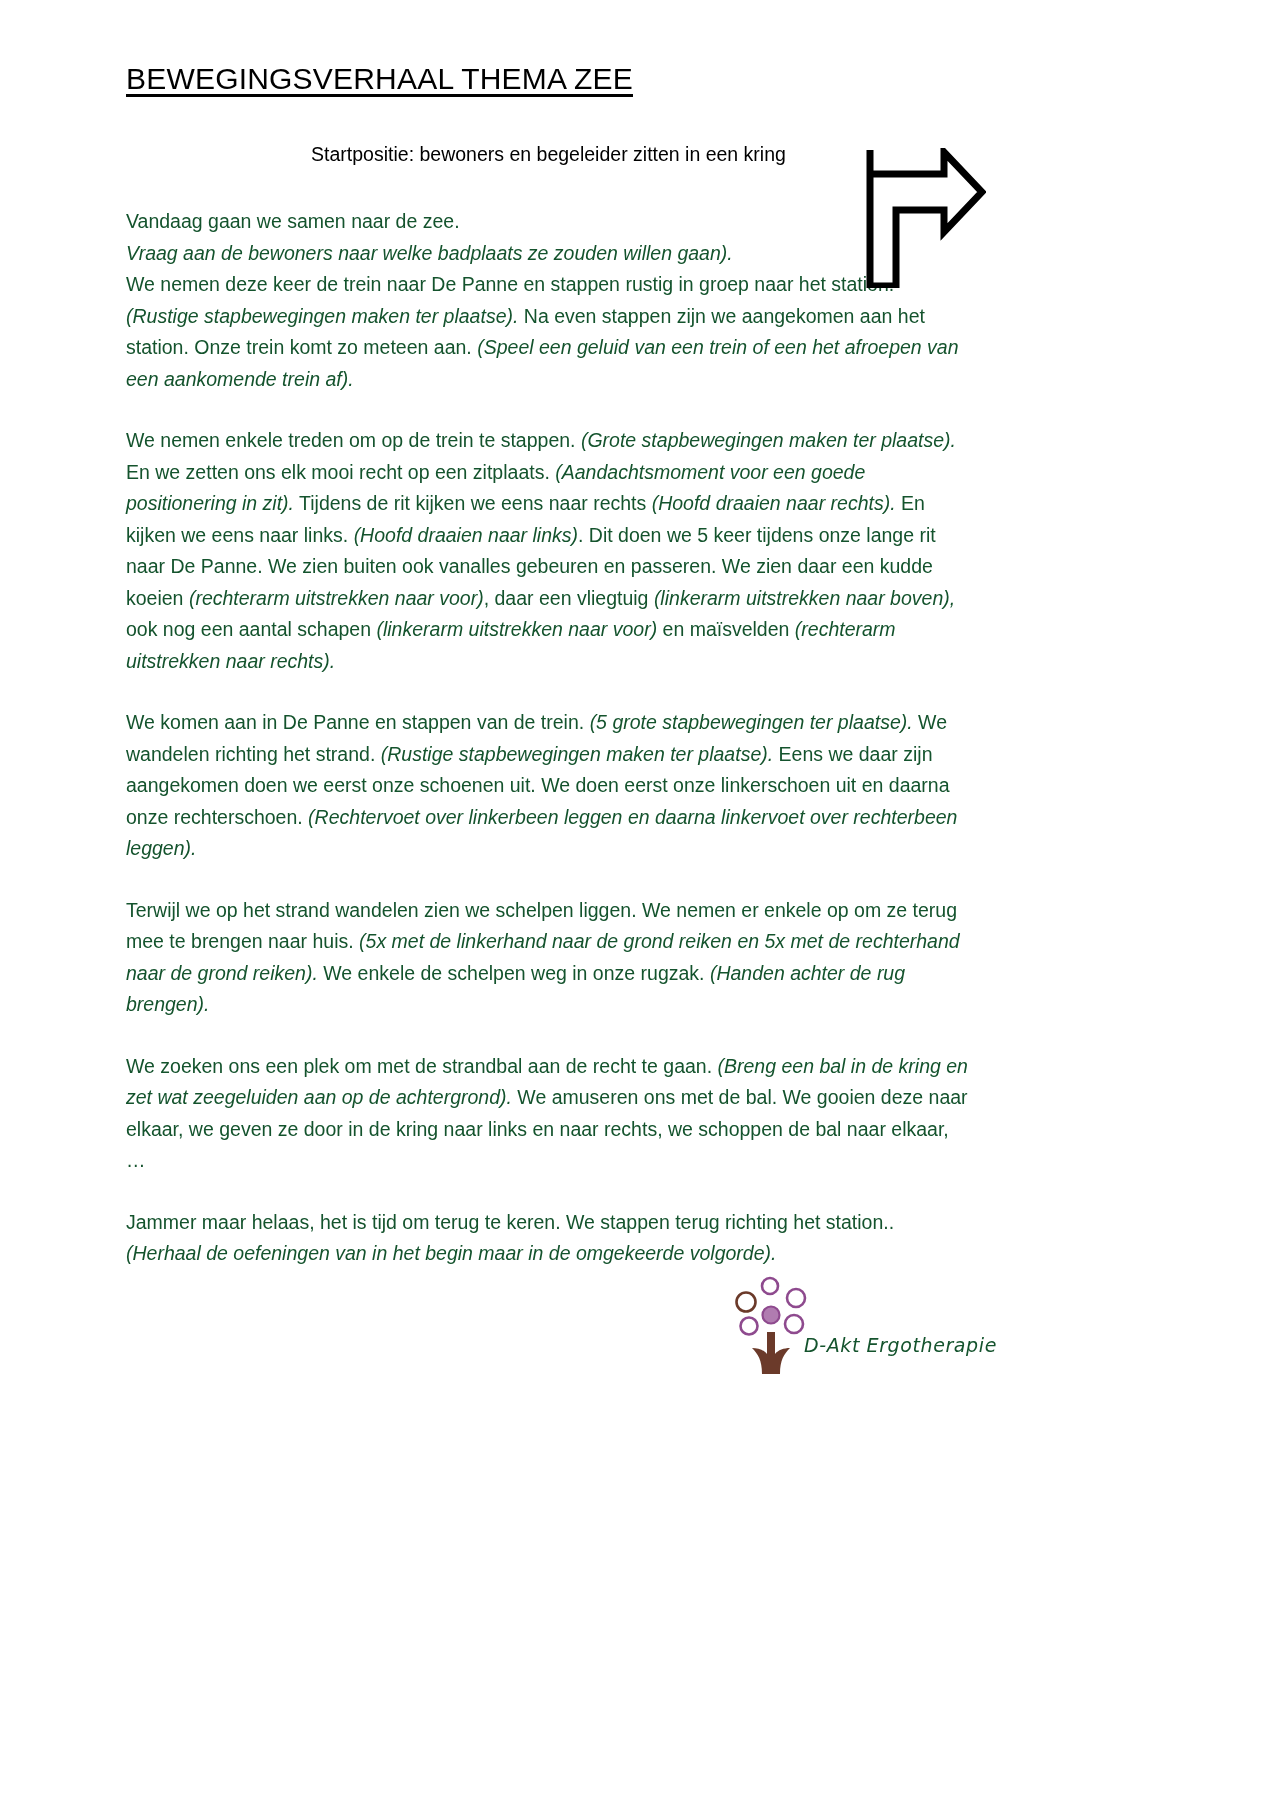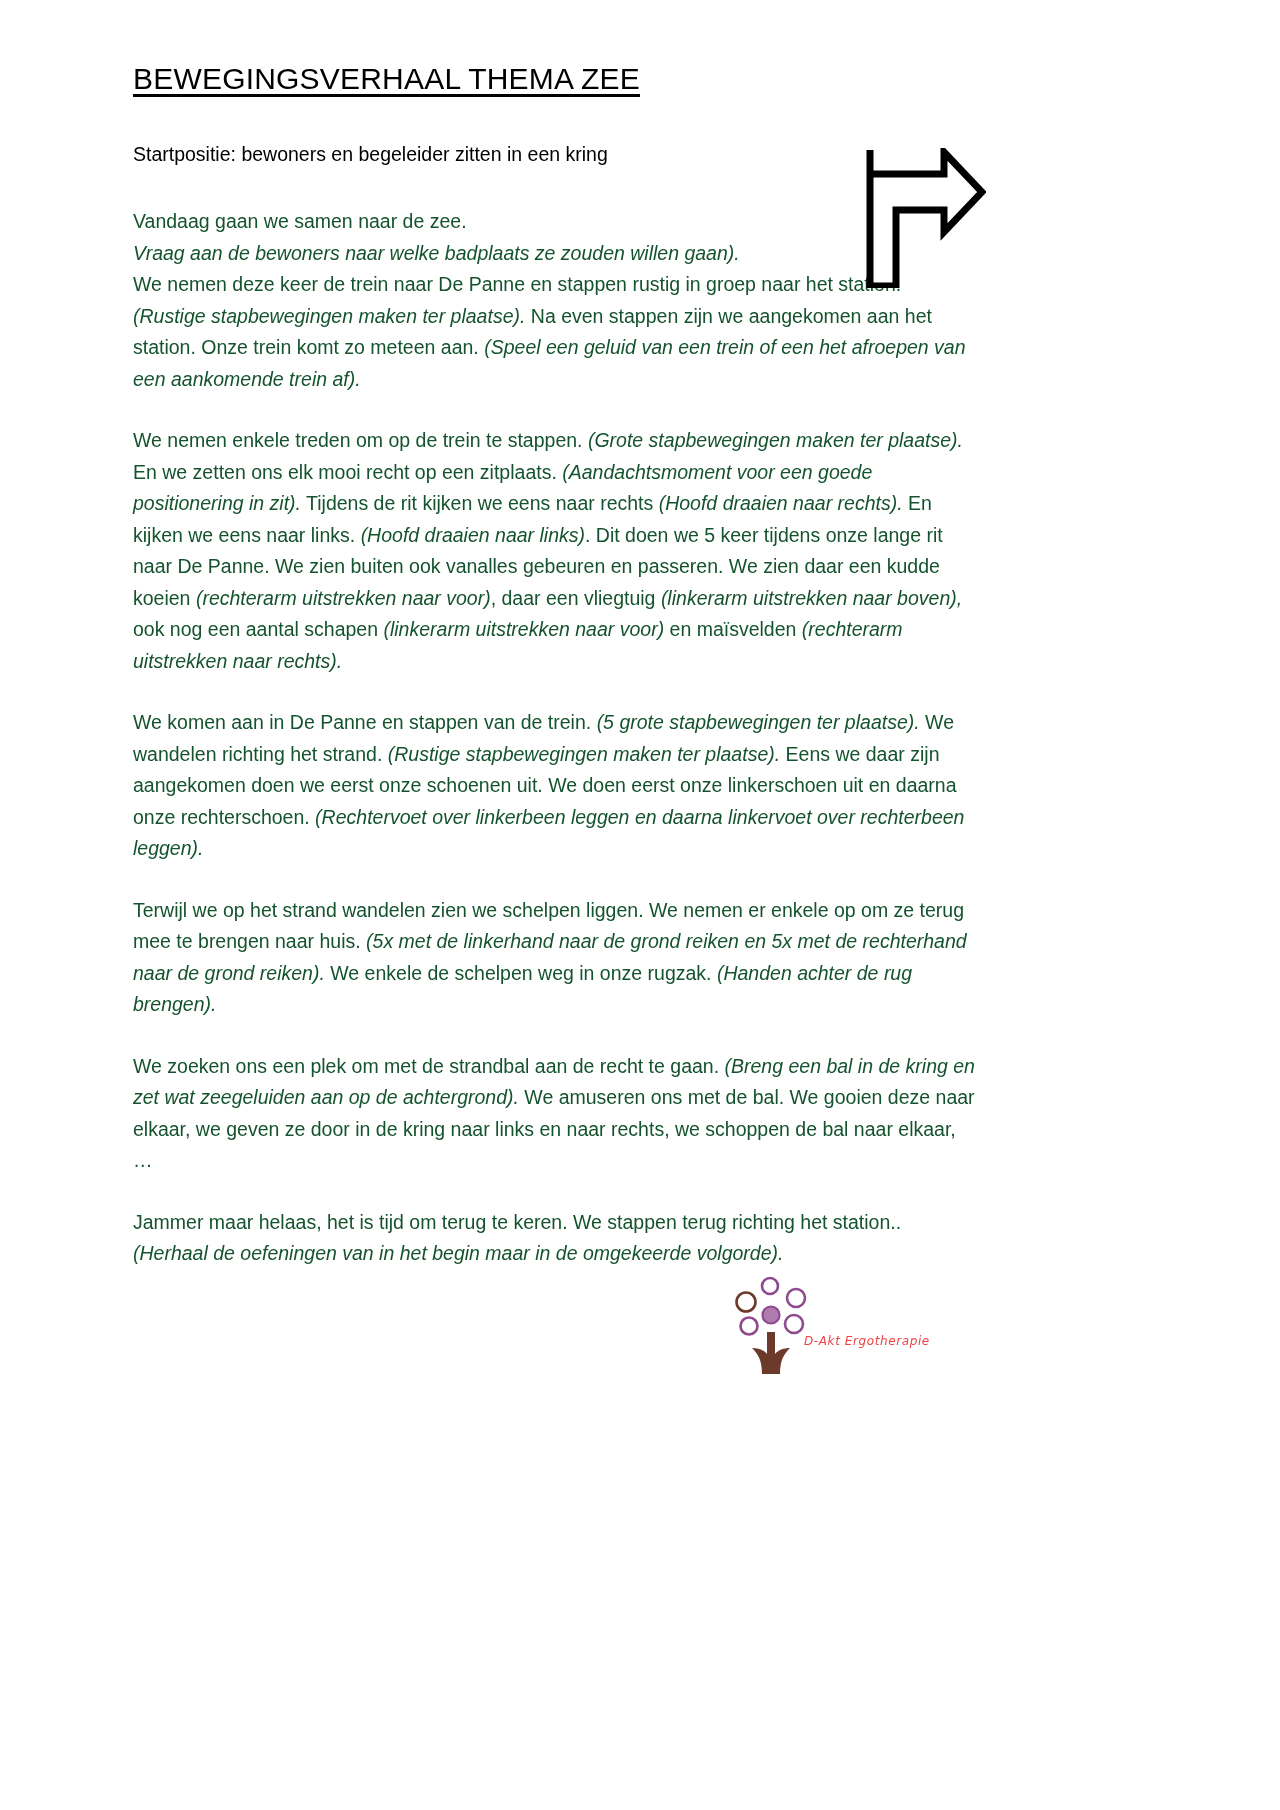--- a/index.html
+++ b/index.html
@@ -17,21 +17,21 @@
   }
   .page {
     position: absolute;
     left: 0; top: 0;
     width: 1280px;
     height: 1810px;
     background: #ffffff;
   }
   .content {
     position: absolute;
-    left: 133px;
+    left: 126px;
     top: 62px;
     width: 845px;
   }
   .doc-title {
     font-size: 30px;
     font-weight: normal;
     letter-spacing: 0.2px;
     text-decoration: underline;
     text-underline-offset: 5px;
     margin: 0 0 42px 0;
@@ -46,20 +46,21 @@
     color: #14532d;
   }
   .para em {
     font-style: italic;
     text-align: right;
   }
   .startline {
     font-size: 19.5px;
     line-height: 31.5px;
     margin: 12px 0 36px 0;
+    text-align: center;
   }
 
   
   .arrow-graphic {
     position: absolute;
     left: 866px;
     top: 148px;
     width: 120px;
     height: 140px;
   }
@@ -70,24 +71,24 @@
     left: 718px;
     top: 1268px;
     width: 270px;
     height: 120px;
   }
   .logo-text {
     position: absolute;
     left: 86px;
     top: 66px;
     font-family: "DejaVu Sans", sans-serif;
-    font-size: 12px;
+    font-size: 19px;
     font-style: italic;
     letter-spacing: 0.6px;
-    color: #ef4444;
+    color: #14532d;
     white-space: nowrap;
   }
 </style>
 </head>
 <body>
 
 <div class="page">
 
   <div class="content">
 

